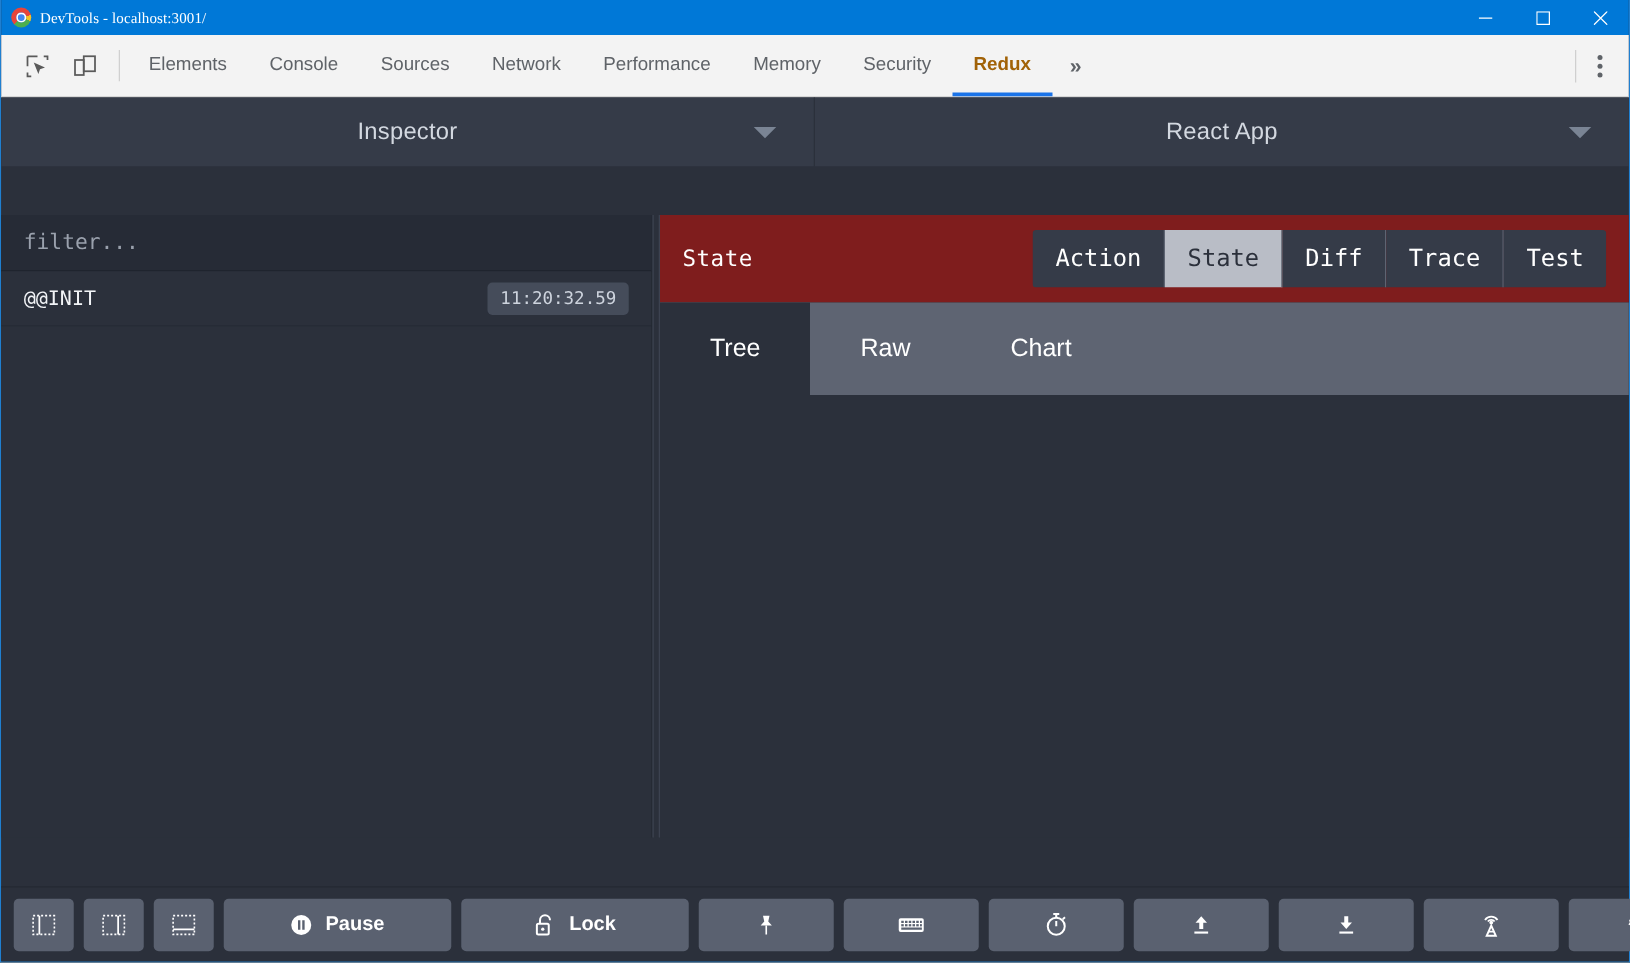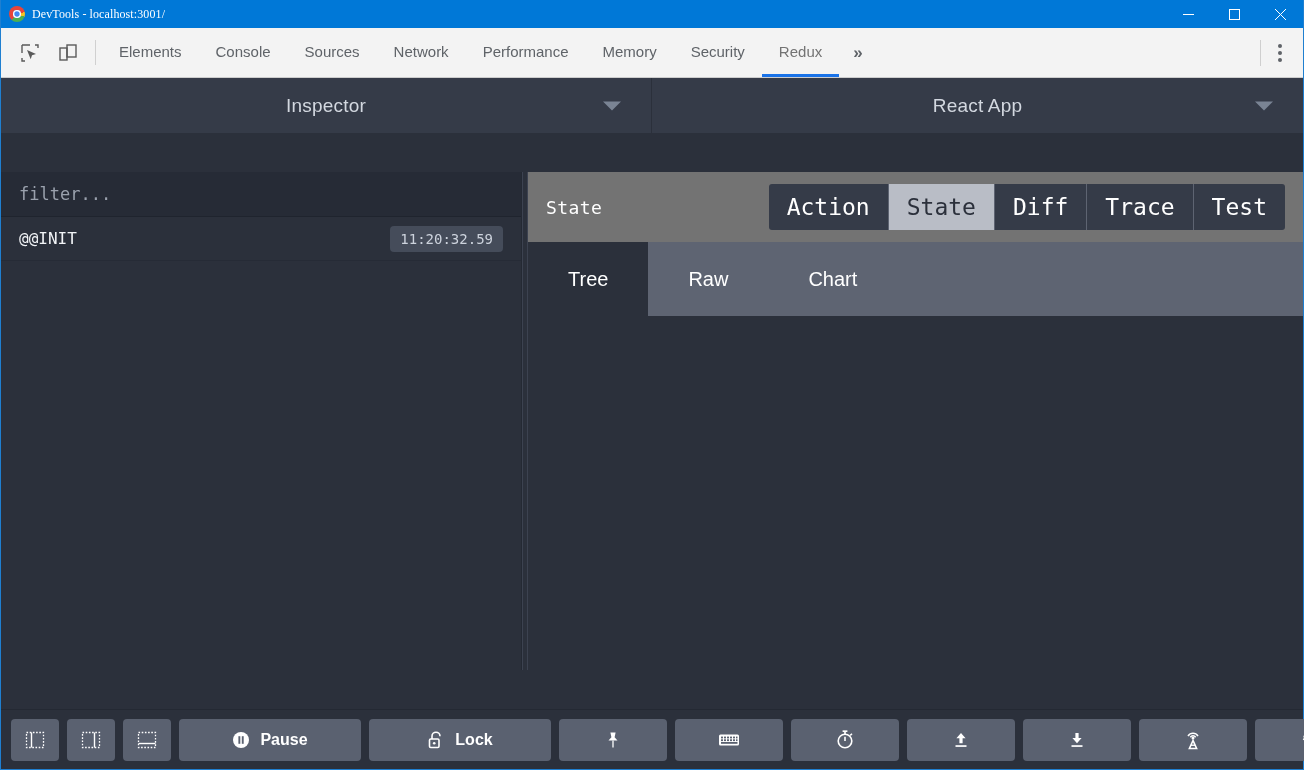--- a/index.html
+++ b/index.html
@@ -68,21 +68,21 @@
     display: flex; align-items: center; justify-content: center;
     color: #5a5a5a;
   }
   .dt-sep { width: 1px; background: #d0d0d0; margin: 12px 6px 12px 2px; flex: 0 0 1px; }
   .dt-tabs { display: flex; align-items: stretch; flex: 1 1 auto; min-width: 0; }
   .dt-tab {
     display: flex; align-items: center; padding: 0 17px;
     font-size: 15px; color: #5f6368; white-space: nowrap;
     border-bottom: 3px solid transparent;
   }
-  .dt-tab.active { color: #737373; border-bottom-color: #1a73e8; }
+  .dt-tab.active { color: #a16207; border-bottom-color: #1a73e8; font-weight: bold; }
   .dt-more {
     display: flex; align-items: center; padding: 0 14px;
     font-size: 17px; color: #5f6368; font-weight: bold;
   }
   .dt-right { display: flex; align-items: center; }
   .dt-vsep { width: 1px; height: 26px; background: #cfcfcf; margin: 0 2px; }
   .dt-kebab {
     width: 34px; height: 50px;
     display: flex; flex-direction: column; align-items: center; justify-content: center; gap: 3px;
     margin-right: 6px;
@@ -158,30 +158,30 @@
   }
 
   
   .right-pane {
     flex: 1 1 auto; display: flex; flex-direction: column;
     background: #2b303b; min-height: 0;
   }
   .state-bar {
     height: 70px; flex: 0 0 70px;
     display: flex; align-items: center; justify-content: space-between;
-    background: #737373; padding: 0 18px;
+    background: #7f1d1d; padding: 0 18px;
   }
   .state-label {
     color: #ffffff; font-family: "DejaVu Sans Mono", monospace;
     font-size: 18px; letter-spacing: 0.4px;
   }
   .seg-group { display: flex; border-radius: 3px; overflow: hidden; }
   .seg-btn {
     background: #353b48; color: #ffffff;
-    font-family: "DejaVu Sans Mono", monospace; font-size: 23px;
+    font-family: "DejaVu Sans Mono", monospace; font-size: 19px;
     padding: 0 18px; height: 46px;
     display: flex; align-items: center; justify-content: center;
     border-right: 1px solid #5e6472;
   }
   .seg-btn:last-child { border-right: none; }
   .seg-btn.active { background: #b9bdc6; color: #2b303b; }
 
   .subtabs {
     height: 74px; flex: 0 0 74px;
     display: flex; align-items: stretch; background: #5e6472;

